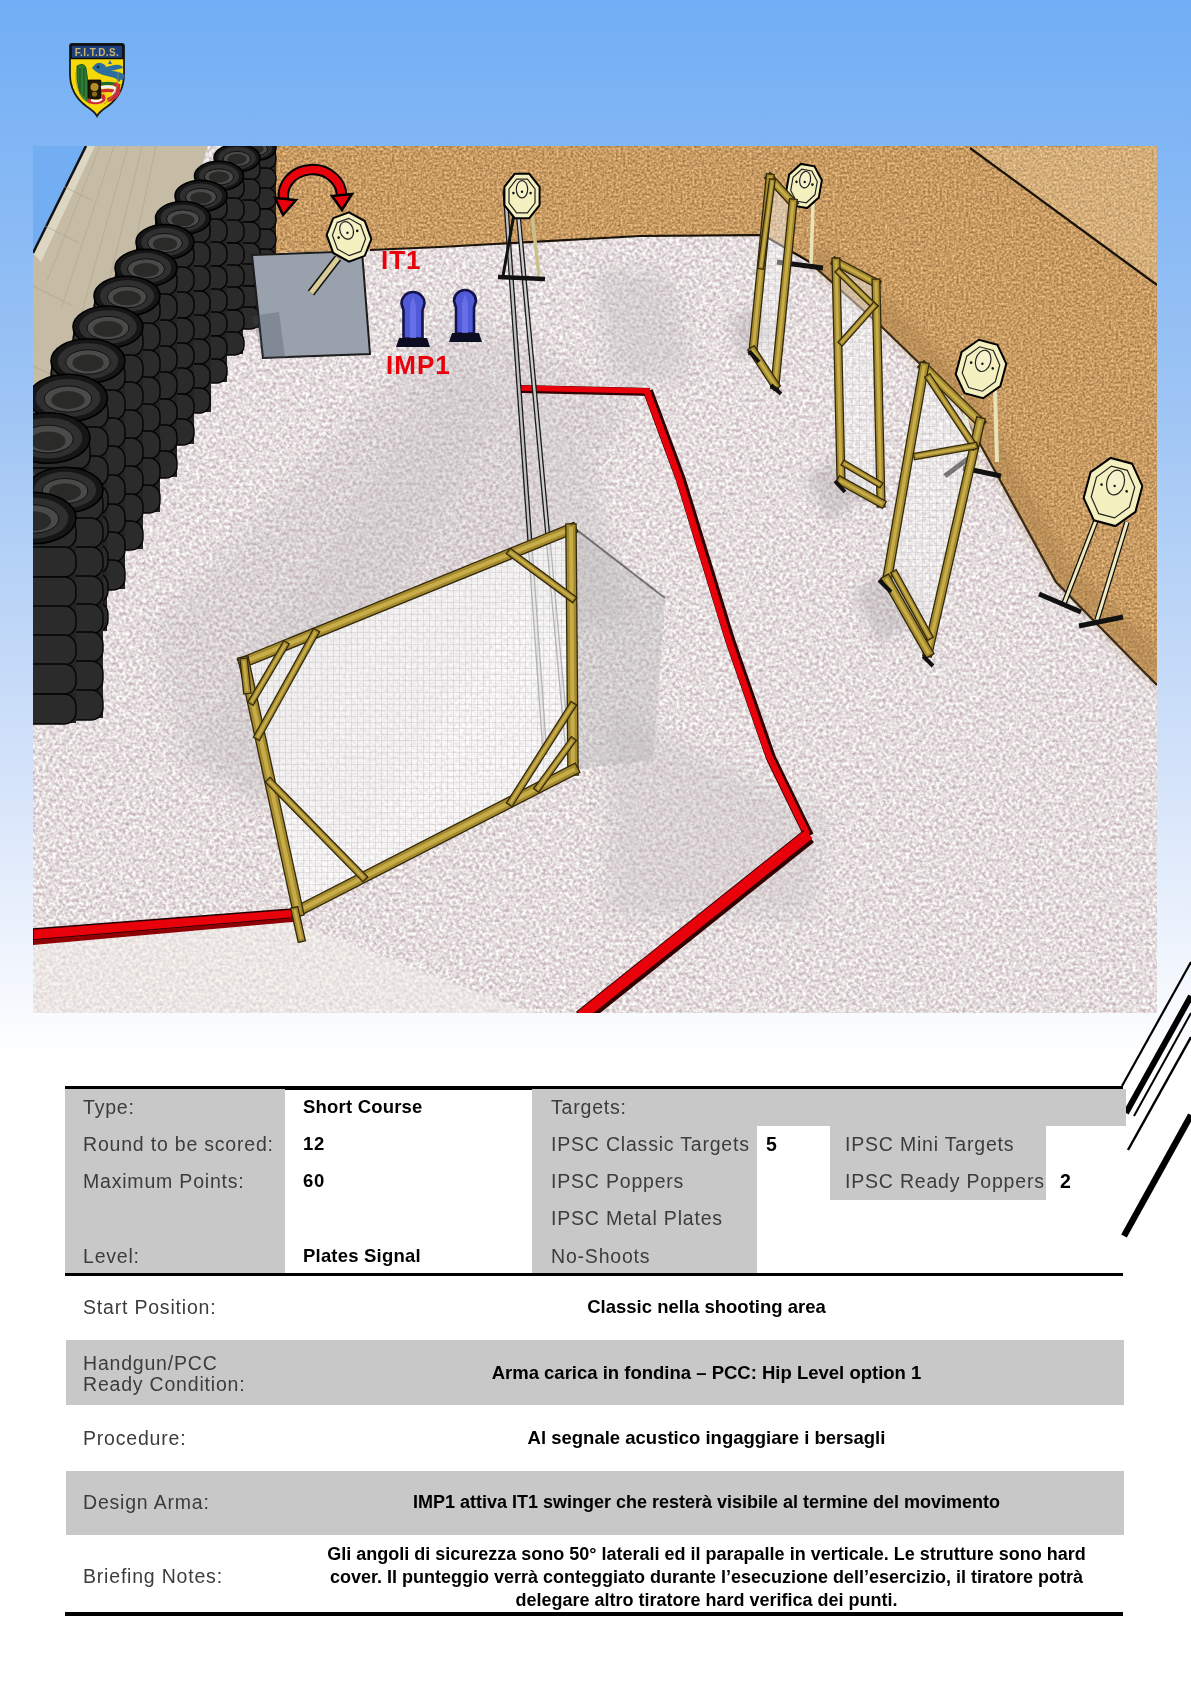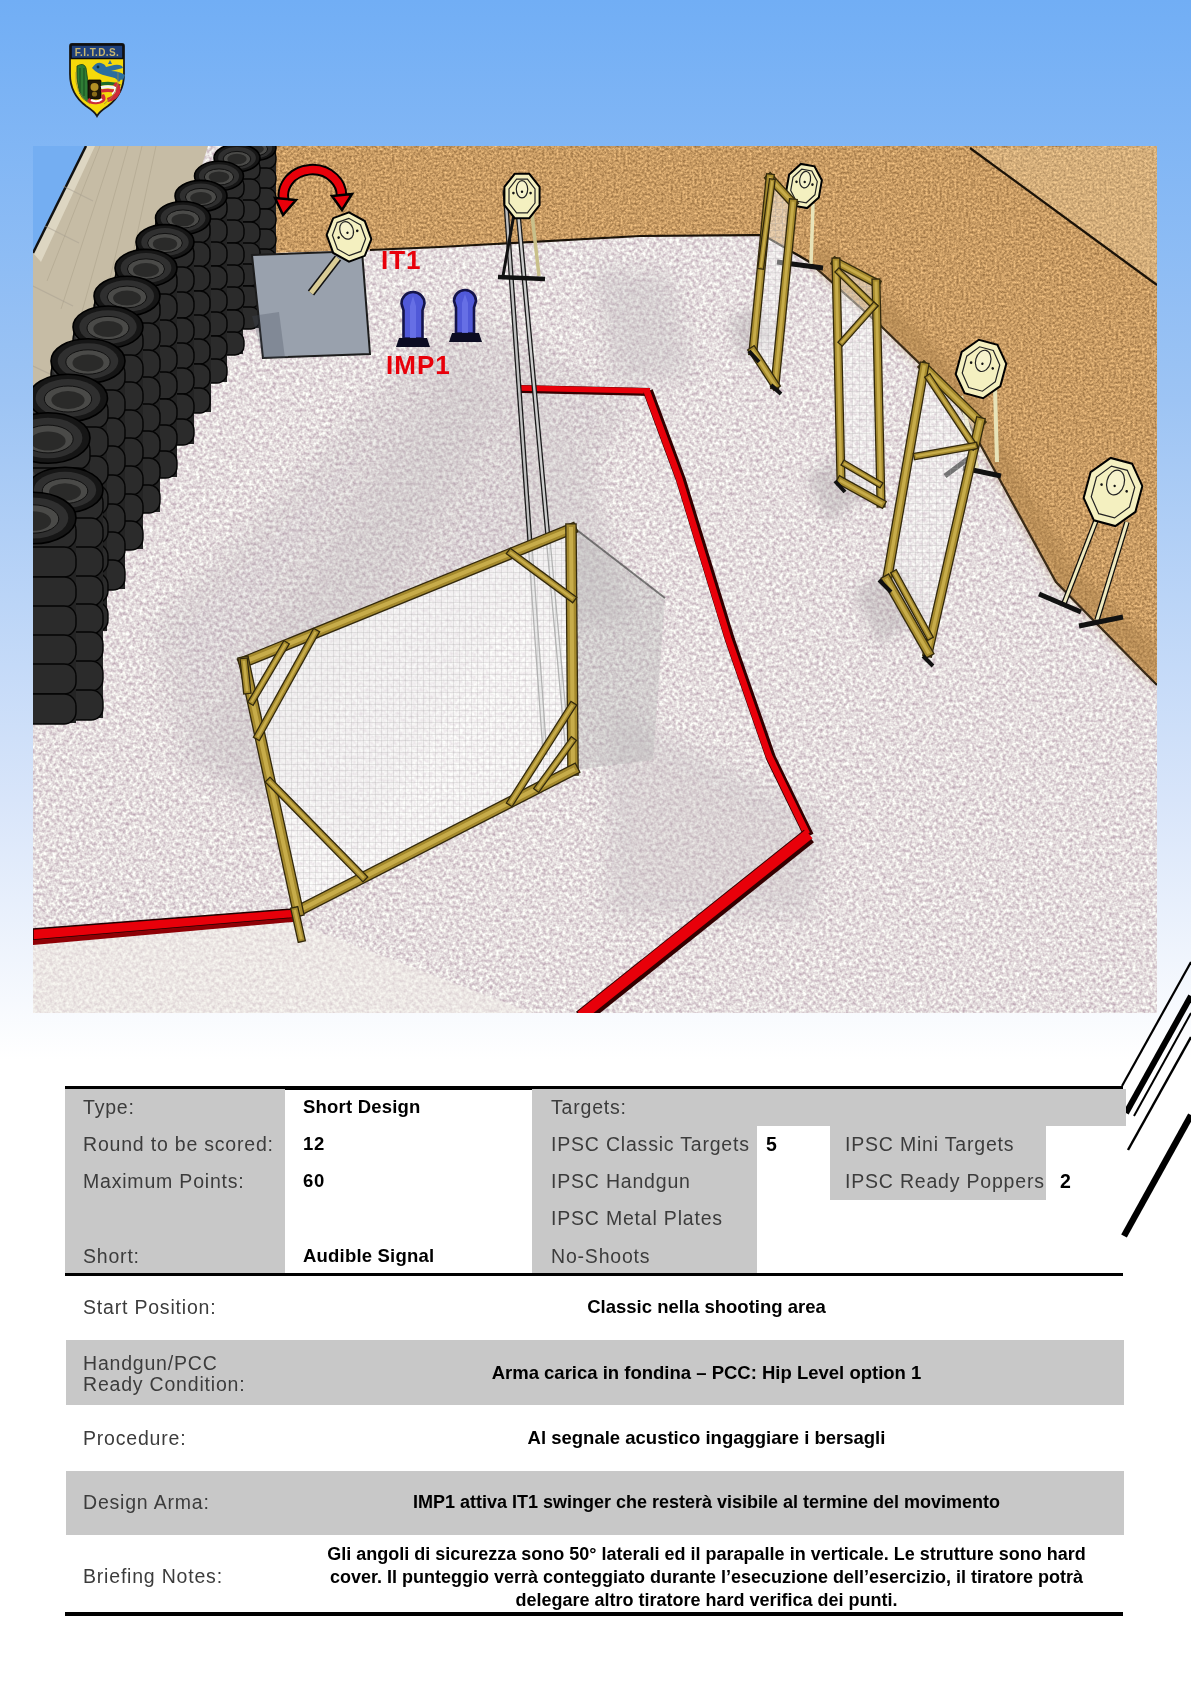--- a/index.html
+++ b/index.html
@@ -636,36 +636,36 @@
 
 <div style="position:absolute;left:532px;top:1089px;width:225px;height:184px;background:#C8C8C8"></div>
 
 <div style="position:absolute;left:757px;top:1089px;width:369px;height:37px;background:#C8C8C8"></div>
 
 <div style="position:absolute;left:830px;top:1126px;width:216px;height:74px;background:#C8C8C8"></div>
 
 <div style="position:absolute;left:65px;top:1273px;width:1058px;height:3px;background:#000"></div>
 
 <div style="position:absolute;left:83px;top:1095px;height:24px;line-height:24px;font-family:&quot;Liberation Sans&quot;,sans-serif;font-size:19.5px;font-weight:normal;color:#3C3C3C;letter-spacing:0.8px;white-space:nowrap;">Type:</div>
-<div style="position:absolute;left:303px;top:1095px;height:24px;line-height:24px;font-family:&quot;Liberation Sans&quot;,sans-serif;font-size:18.5px;font-weight:bold;color:#000;letter-spacing:0.2px;white-space:nowrap;">Short Design</div>
+<div style="position:absolute;left:303px;top:1095px;height:24px;line-height:24px;font-family:&quot;Liberation Sans&quot;,sans-serif;font-size:18.5px;font-weight:bold;color:#000;letter-spacing:0.2px;white-space:nowrap;">Short Course</div>
 
 <div style="position:absolute;left:83px;top:1132px;height:24px;line-height:24px;font-family:&quot;Liberation Sans&quot;,sans-serif;font-size:19.5px;font-weight:normal;color:#3C3C3C;letter-spacing:0.8px;white-space:nowrap;">Round to be scored:</div>
 <div style="position:absolute;left:303px;top:1132px;height:24px;line-height:24px;font-family:&quot;Liberation Sans&quot;,sans-serif;font-size:18.5px;font-weight:bold;color:#000;letter-spacing:0.8px;white-space:nowrap;">12</div>
 
 <div style="position:absolute;left:83px;top:1169px;height:24px;line-height:24px;font-family:&quot;Liberation Sans&quot;,sans-serif;font-size:19.5px;font-weight:normal;color:#3C3C3C;letter-spacing:0.8px;white-space:nowrap;">Maximum Points:</div>
 <div style="position:absolute;left:303px;top:1169px;height:24px;line-height:24px;font-family:&quot;Liberation Sans&quot;,sans-serif;font-size:18.5px;font-weight:bold;color:#000;letter-spacing:0.8px;white-space:nowrap;">60</div>
 
-<div style="position:absolute;left:83px;top:1244px;height:24px;line-height:24px;font-family:&quot;Liberation Sans&quot;,sans-serif;font-size:19.5px;font-weight:normal;color:#3C3C3C;letter-spacing:0.8px;white-space:nowrap;">Short:</div>
-<div style="position:absolute;left:303px;top:1244px;height:24px;line-height:24px;font-family:&quot;Liberation Sans&quot;,sans-serif;font-size:18.5px;font-weight:bold;color:#000;letter-spacing:0.2px;white-space:nowrap;">Audible Signal</div>
+<div style="position:absolute;left:83px;top:1244px;height:24px;line-height:24px;font-family:&quot;Liberation Sans&quot;,sans-serif;font-size:19.5px;font-weight:normal;color:#3C3C3C;letter-spacing:0.8px;white-space:nowrap;">Level:</div>
+<div style="position:absolute;left:303px;top:1244px;height:24px;line-height:24px;font-family:&quot;Liberation Sans&quot;,sans-serif;font-size:18.5px;font-weight:bold;color:#000;letter-spacing:0.2px;white-space:nowrap;">Plates Signal</div>
 
 <div style="position:absolute;left:551px;top:1095px;height:24px;line-height:24px;font-family:&quot;Liberation Sans&quot;,sans-serif;font-size:19.5px;font-weight:normal;color:#3C3C3C;letter-spacing:0.8px;white-space:nowrap;">Targets:</div>
 <div style="position:absolute;left:551px;top:1132px;height:24px;line-height:24px;font-family:&quot;Liberation Sans&quot;,sans-serif;font-size:19.5px;font-weight:normal;color:#3C3C3C;letter-spacing:0.8px;white-space:nowrap;">IPSC Classic Targets</div>
 <div style="position:absolute;left:766px;top:1132px;height:24px;line-height:24px;font-family:&quot;Liberation Sans&quot;,sans-serif;font-size:19.5px;font-weight:bold;color:#000;letter-spacing:0.8px;white-space:nowrap;">5</div>
 <div style="position:absolute;left:845px;top:1132px;height:24px;line-height:24px;font-family:&quot;Liberation Sans&quot;,sans-serif;font-size:19.5px;font-weight:normal;color:#3C3C3C;letter-spacing:0.8px;white-space:nowrap;">IPSC Mini Targets</div>
-<div style="position:absolute;left:551px;top:1169px;height:24px;line-height:24px;font-family:&quot;Liberation Sans&quot;,sans-serif;font-size:19.5px;font-weight:normal;color:#3C3C3C;letter-spacing:0.8px;white-space:nowrap;">IPSC Handgun</div>
+<div style="position:absolute;left:551px;top:1169px;height:24px;line-height:24px;font-family:&quot;Liberation Sans&quot;,sans-serif;font-size:19.5px;font-weight:normal;color:#3C3C3C;letter-spacing:0.8px;white-space:nowrap;">IPSC Poppers</div>
 <div style="position:absolute;left:845px;top:1169px;height:24px;line-height:24px;font-family:&quot;Liberation Sans&quot;,sans-serif;font-size:19.5px;font-weight:normal;color:#3C3C3C;letter-spacing:0.8px;white-space:nowrap;">IPSC Ready Poppers</div>
 <div style="position:absolute;left:1060px;top:1169px;height:24px;line-height:24px;font-family:&quot;Liberation Sans&quot;,sans-serif;font-size:19.5px;font-weight:bold;color:#000;letter-spacing:0.8px;white-space:nowrap;">2</div>
 <div style="position:absolute;left:551px;top:1206px;height:24px;line-height:24px;font-family:&quot;Liberation Sans&quot;,sans-serif;font-size:19.5px;font-weight:normal;color:#3C3C3C;letter-spacing:0.8px;white-space:nowrap;">IPSC Metal Plates</div>
 <div style="position:absolute;left:551px;top:1244px;height:24px;line-height:24px;font-family:&quot;Liberation Sans&quot;,sans-serif;font-size:19.5px;font-weight:normal;color:#3C3C3C;letter-spacing:0.8px;white-space:nowrap;">No-Shoots</div>
 
 <div style="position:absolute;left:83px;top:1295px;height:24px;line-height:24px;font-family:&quot;Liberation Sans&quot;,sans-serif;font-size:19.5px;font-weight:normal;color:#3C3C3C;letter-spacing:0.8px;white-space:nowrap;">Start Position:</div>
 <div style="position:absolute;left:290px;top:1295px;height:24px;line-height:24px;font-family:&quot;Liberation Sans&quot;,sans-serif;font-size:18.5px;font-weight:bold;color:#000;letter-spacing:0px;white-space:nowrap;width:833px;text-align:center;">Classic nella shooting area</div>
 
 <div style="position:absolute;left:66px;top:1340px;width:1058px;height:65px;background:#C8C8C8"></div>
 <div style="position:absolute;left:83px;top:1351px;height:24px;line-height:24px;font-family:&quot;Liberation Sans&quot;,sans-serif;font-size:19.5px;font-weight:normal;color:#3C3C3C;letter-spacing:0.8px;white-space:nowrap;">Handgun/PCC</div>

